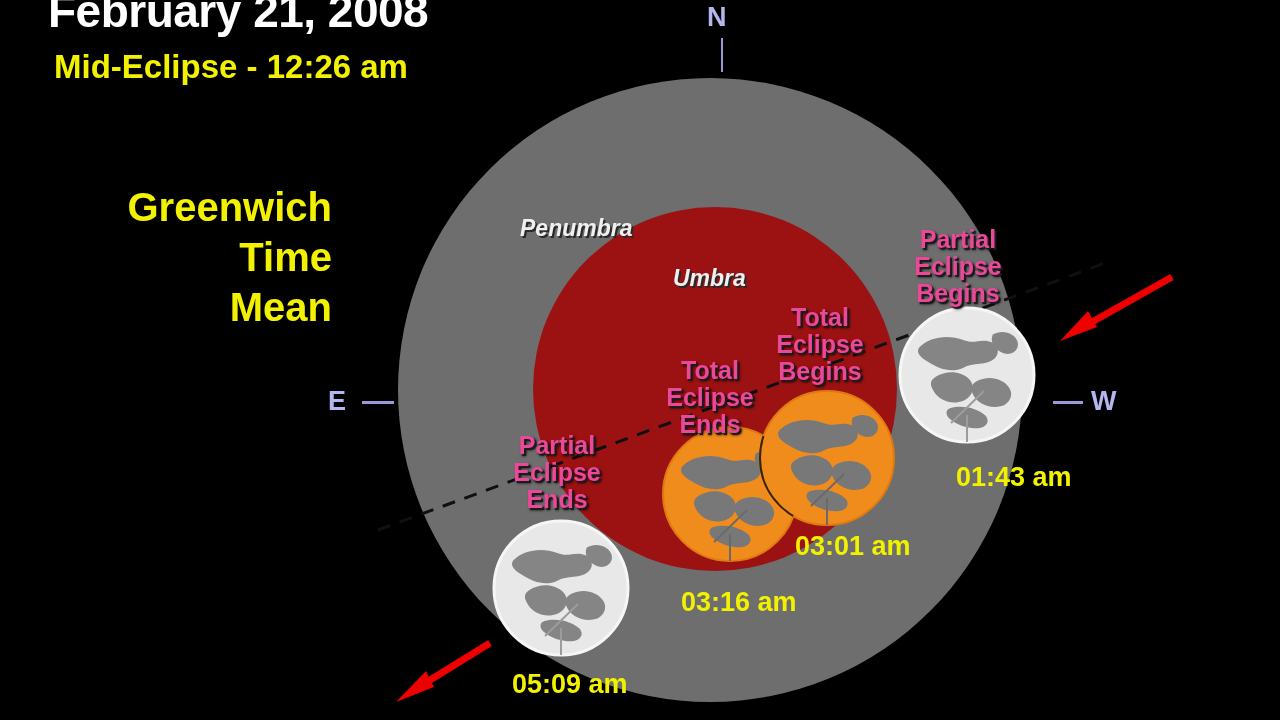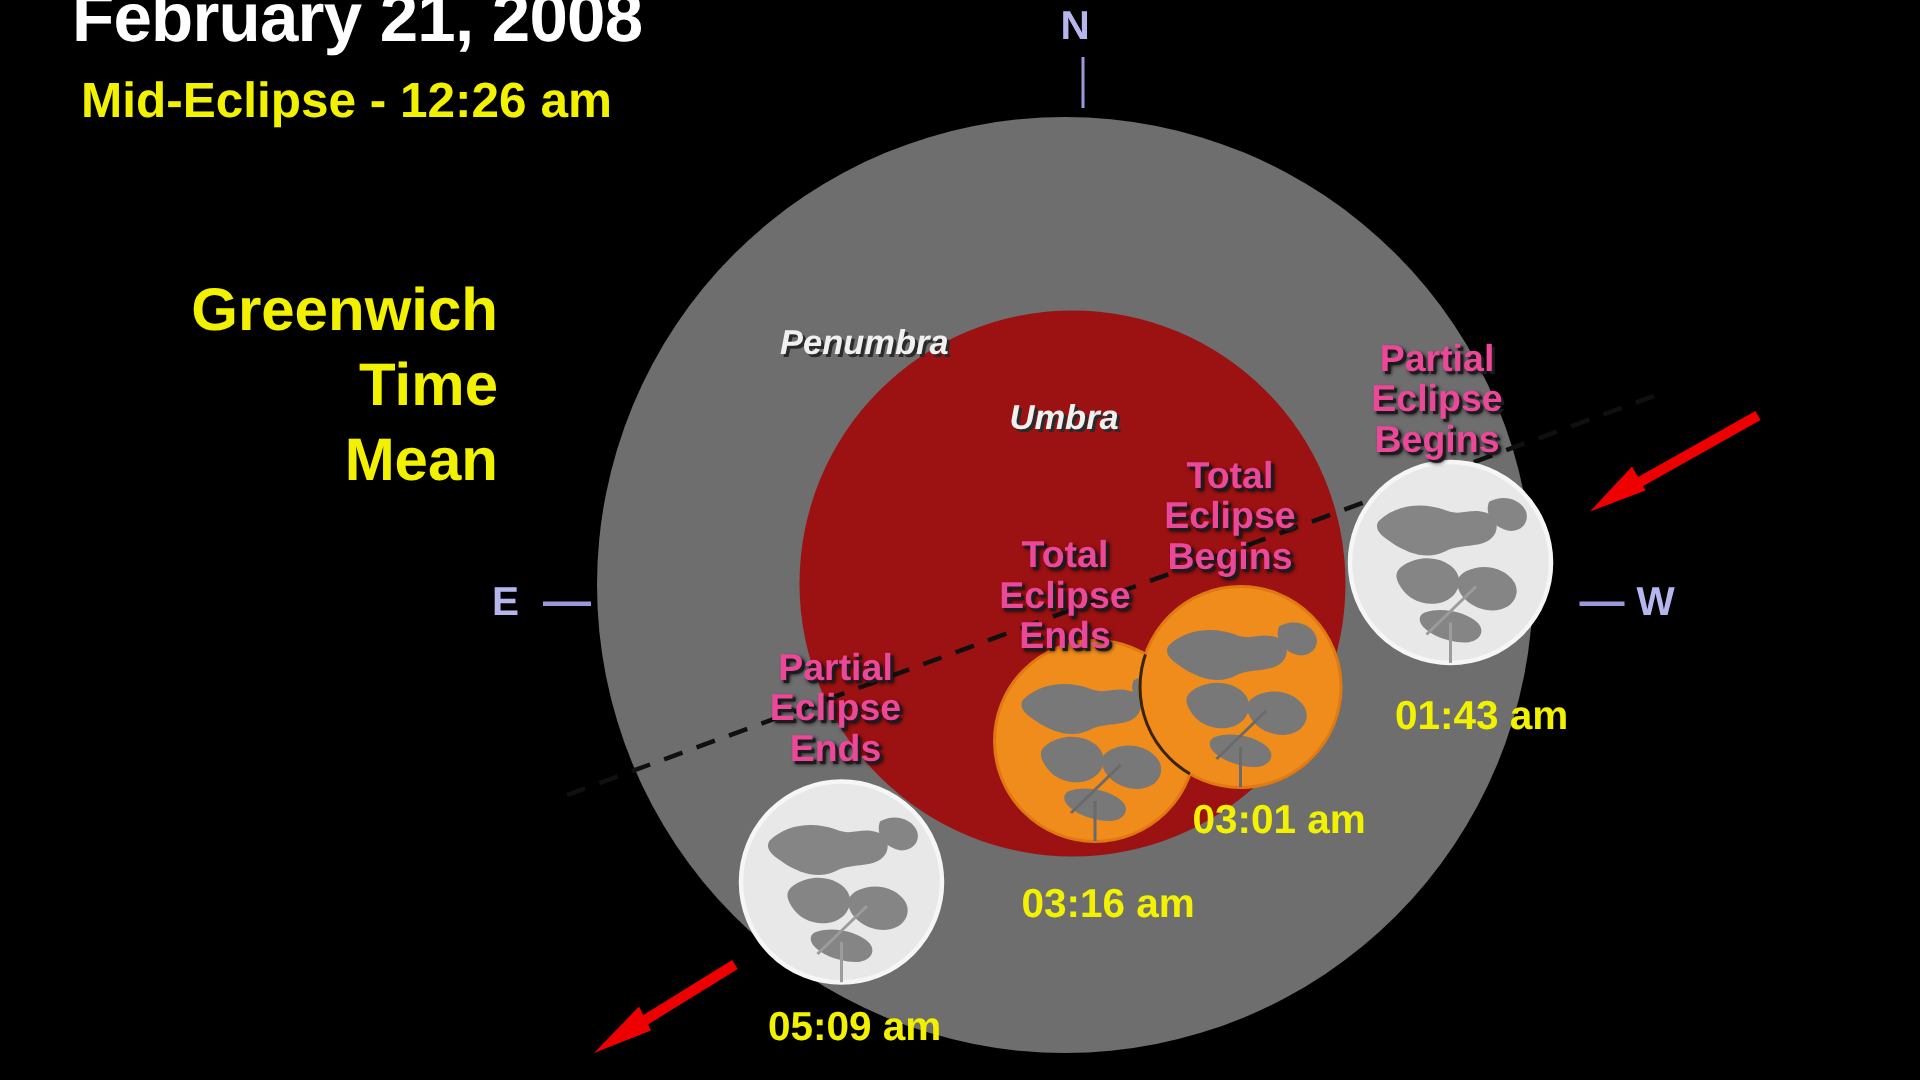--- a/index.html
+++ b/index.html
@@ -122,21 +122,21 @@
   #label-total-ends     { left: 650px; top: 357px; width: 120px; }
   #label-partial-ends   { left: 494px; top: 432px; width: 126px; }
 
   
   .time-label {
     font-size: 27px;
     font-weight: bold;
     color: #f2f200;
     white-space: nowrap;
   }
-  #time-0143 { left: 930px; top: 462px; }
+  #time-0143 { left: 956px; top: 462px; }
   #time-0301 { left: 795px; top: 531px; }
   #time-0351 { left: 681px; top: 587px; }
   #time-0509 { left: 512px; top: 669px; }
 </style>
 </head>
 <body>
 
 <div id="stage">
 
   <div class="abs" id="penumbra-circle"></div>

